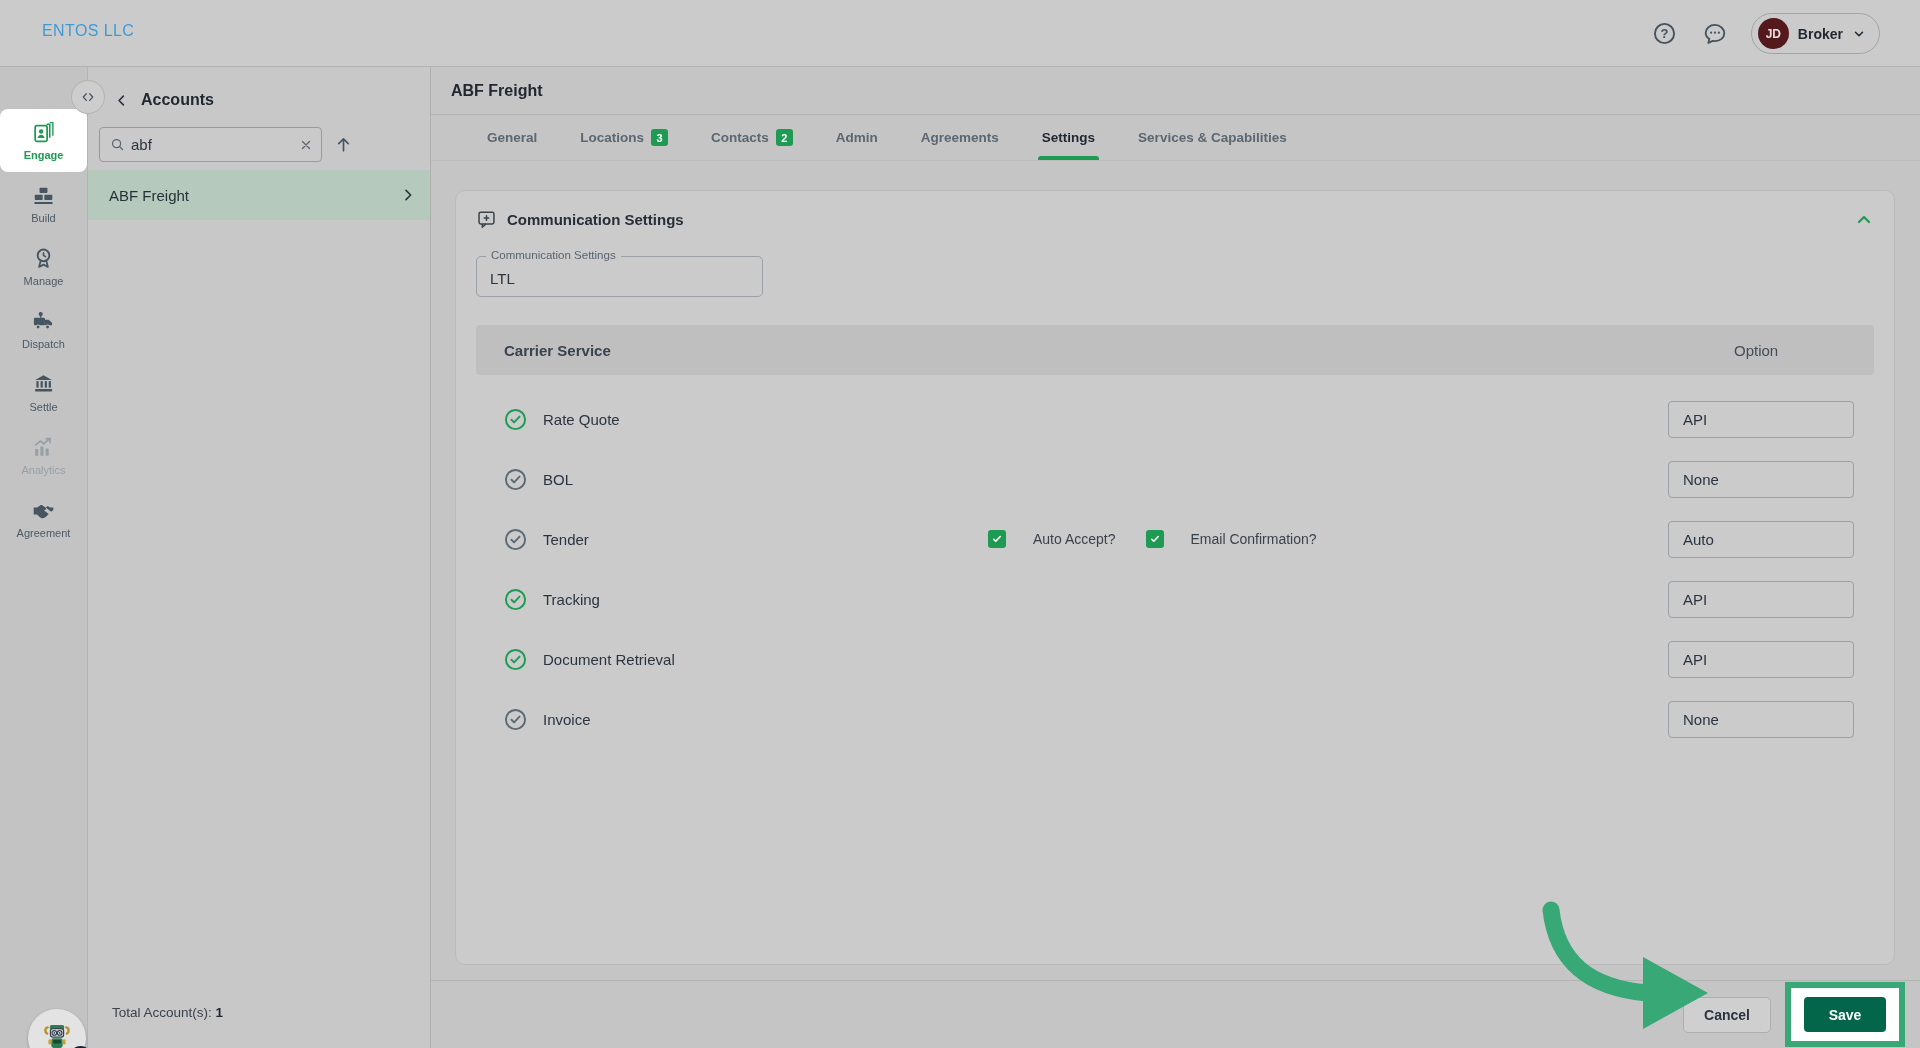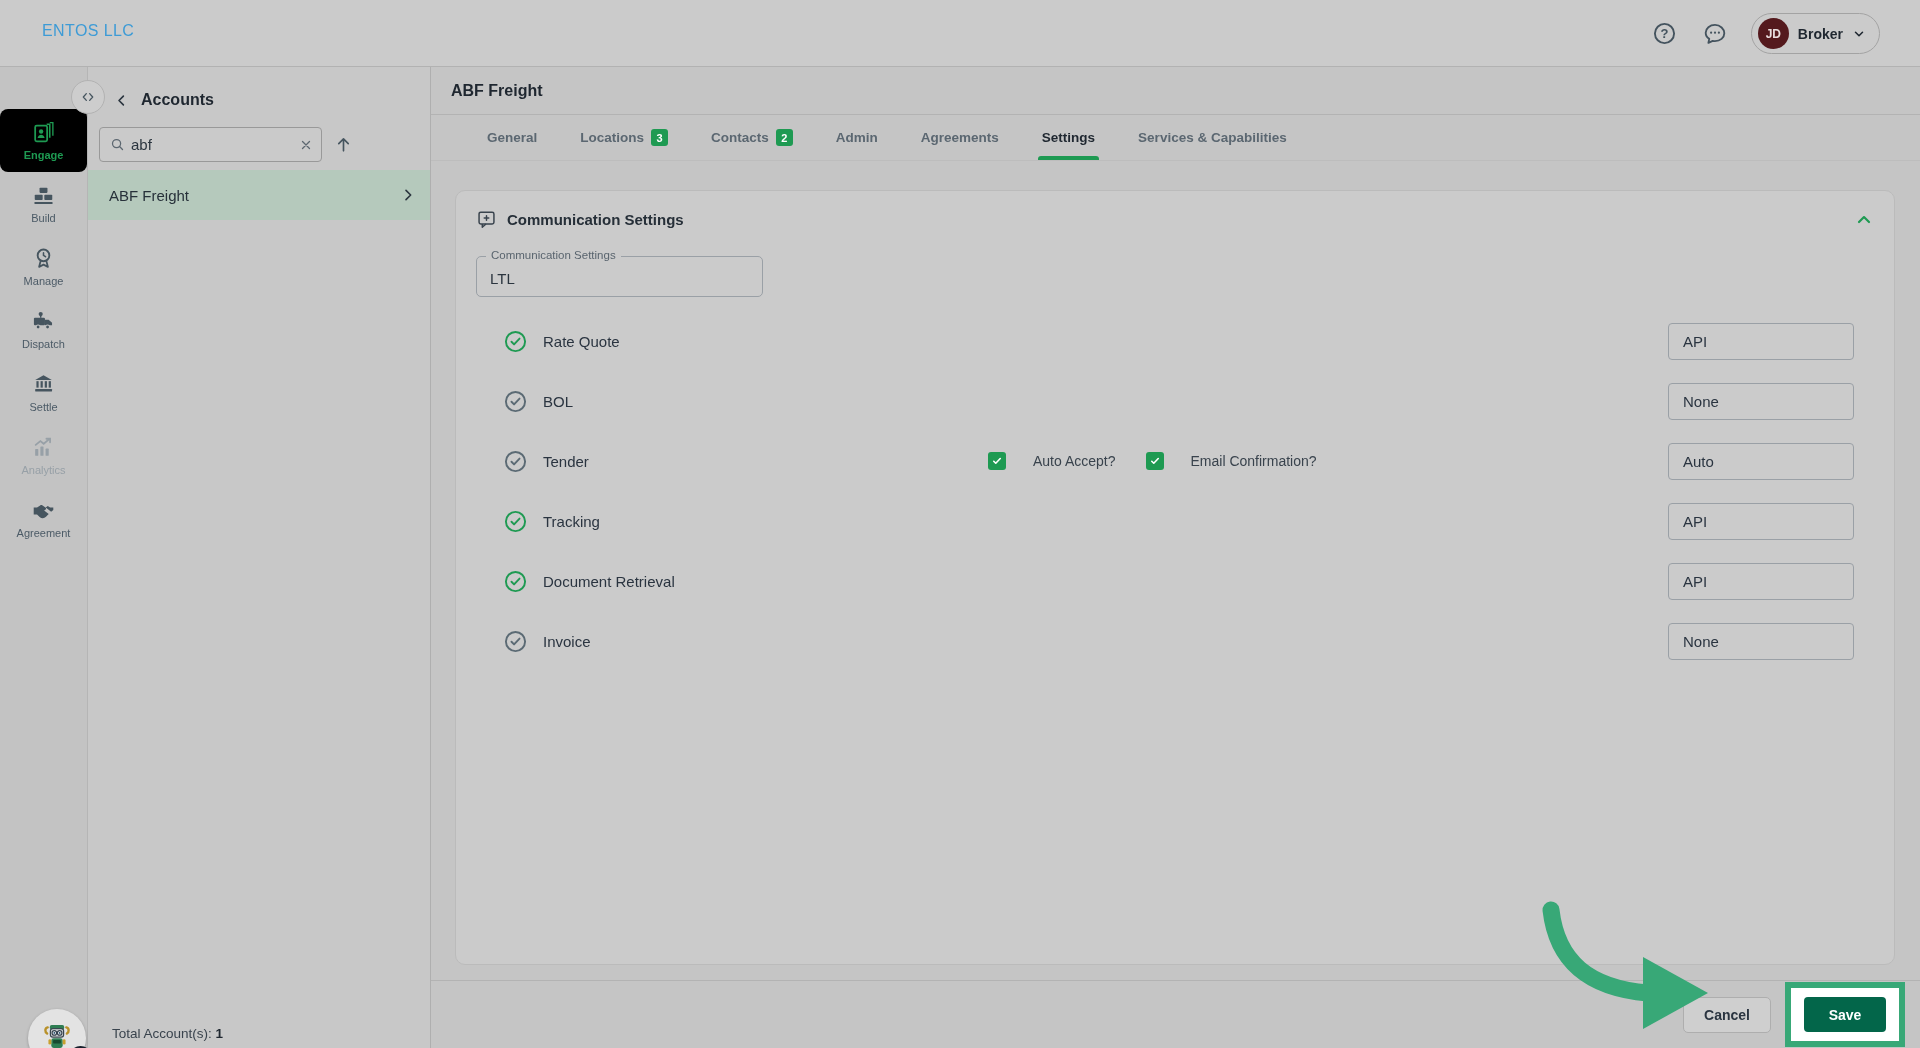--- a/index.html
+++ b/index.html
@@ -30,21 +30,21 @@
 
   
   .shell { display:flex; height:981px; }
 
   
   .sidenav { position:relative; width:88px; background:#c3c3c3; border-right:1px solid #b5b5b5; flex:none; }
   .nav-items { padding-top:42px; display:flex; flex-direction:column; }
   .nav-item { height:63px; display:flex; flex-direction:column; align-items:center; justify-content:center;
     color:#46555f; cursor:pointer; }
   .nav-item .nv-label { font-size:11px; margin-top:4px; color:#4b5a66; }
-  .nav-item.active { background:#000000; border-radius:8px; margin:0 0; }
+  .nav-item.active { background:#ffffff; border-radius:8px; margin:0 0; }
   .nav-item.active, .nav-item.active .nv-label { color:#1e9a52; font-weight:bold; }
   .nav-item.disabled, .nav-item.disabled .nv-label { color:#97a0a7; }
   .nv-icon { width:25px; height:25px; }
   .robot-wrap { position:absolute; left:28px; top:942px; width:58px; height:58px; border-radius:50%;
     background:#e3e3e3; box-shadow:0 1px 3px rgba(0,0,0,.25); display:flex; align-items:center; justify-content:center; cursor:pointer; }
   .robot-badge { position:absolute; right:-6px; bottom:-2px; width:23px; height:23px; border-radius:50%;
     background:#17202c; color:#e8e8e8; font-size:11px; font-weight:bold;
     display:flex; align-items:center; justify-content:center; }
 
   
@@ -59,21 +59,21 @@
   .acc-search { width:223px; height:35px; border:1px solid #999; border-radius:4px; background:#cacaca;
     display:flex; align-items:center; padding:0 8px 0 10px; }
   .acc-search input { flex:1; min-width:0; border:none; outline:none; background:transparent;
     font-size:15px; color:#2b353f; padding:0 6px; font-family:inherit; }
   .acc-clear { color:#5c6770; cursor:pointer; }
   .acc-up { margin-left:12px; color:#46555f; cursor:pointer; }
   .acc-list { margin-top:8px; }
   .acc-item { height:50px; display:flex; align-items:center; justify-content:space-between;
     padding:0 14px 0 21px; cursor:pointer; font-size:15px; color:#27313a; }
   .acc-item.selected { background:#b5c9bc; }
-  .acc-footer { position:absolute; left:24px; bottom:7px; font-size:13.5px; color:#39434d; }
+  .acc-footer { position:absolute; left:24px; bottom:28px; font-size:13.5px; color:#39434d; }
   .acc-footer b { color:#1f2730; }
 
   
   .main { position:relative; flex:1; background:#c5c5c5; display:flex; flex-direction:column; }
   .main-titlebar { height:48px; border-bottom:1px solid #b3b3b3; display:flex; align-items:center; padding-left:20px; }
   .main-title { font-size:16px; font-weight:bold; color:#1f2730; }
   .tabsbar { height:46px; border-bottom:1px solid #bdbdbd; display:flex; align-items:stretch; gap:43px; padding-left:56px; }
   .tab { position:relative; display:flex; align-items:center; gap:7px; font-size:13.5px; font-weight:600;
     color:#5b6771; cursor:pointer; }
   .tab.active { color:#1f2730; font-weight:bold; }
@@ -334,20 +334,24 @@
           <svg class="sec-collapse" width="20" height="20" viewBox="0 0 24 24">
               <path d="m6 14.5 6-6 6 6" fill="none" stroke="currentColor" stroke-width="2.6" stroke-linecap="round" stroke-linejoin="round"></path>
             </svg>
         </div>
 
         <div class="mfield">
           <span class="mfield-label">Communication Settings</span>
           <input value="LTL" style="">
         </div>
 
+        <div class="tbl-head">
+          <span class="th-service">Carrier Service</span>
+          <span class="th-option">Option</span>
+        </div>
 
         <div class="svc-rows">
           <div class="svc-row">
             <svg class="chk green" viewBox="0 0 24 24">
                 <circle cx="12" cy="12" r="10" fill="none" stroke="currentColor" stroke-width="2"></circle>
                 <path d="m7.8 12.3 2.7 2.7 5.7-6" fill="none" stroke="currentColor" stroke-width="2" stroke-linecap="round" stroke-linejoin="round"></path>
               </svg>
             <span class="svc-name">Rate Quote</span>
             <div class="opt-box">API</div>
           </div>

